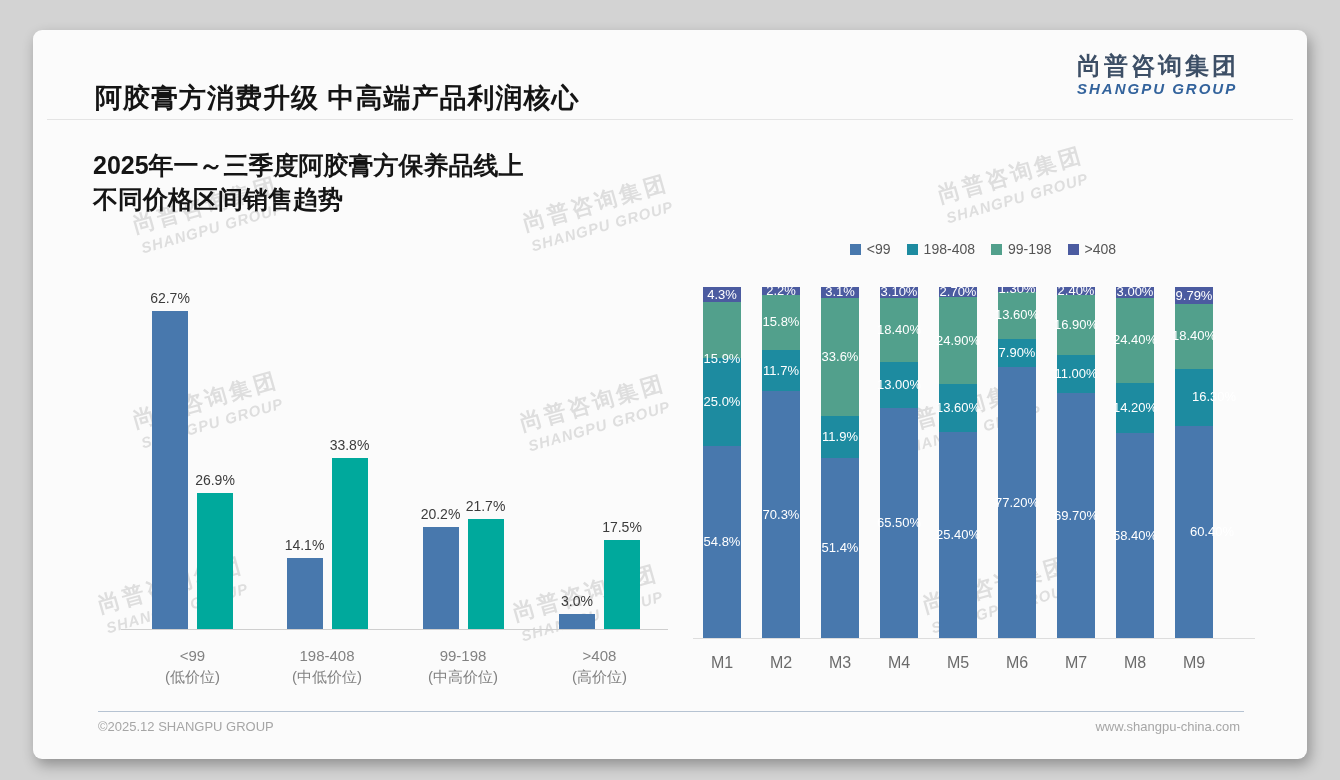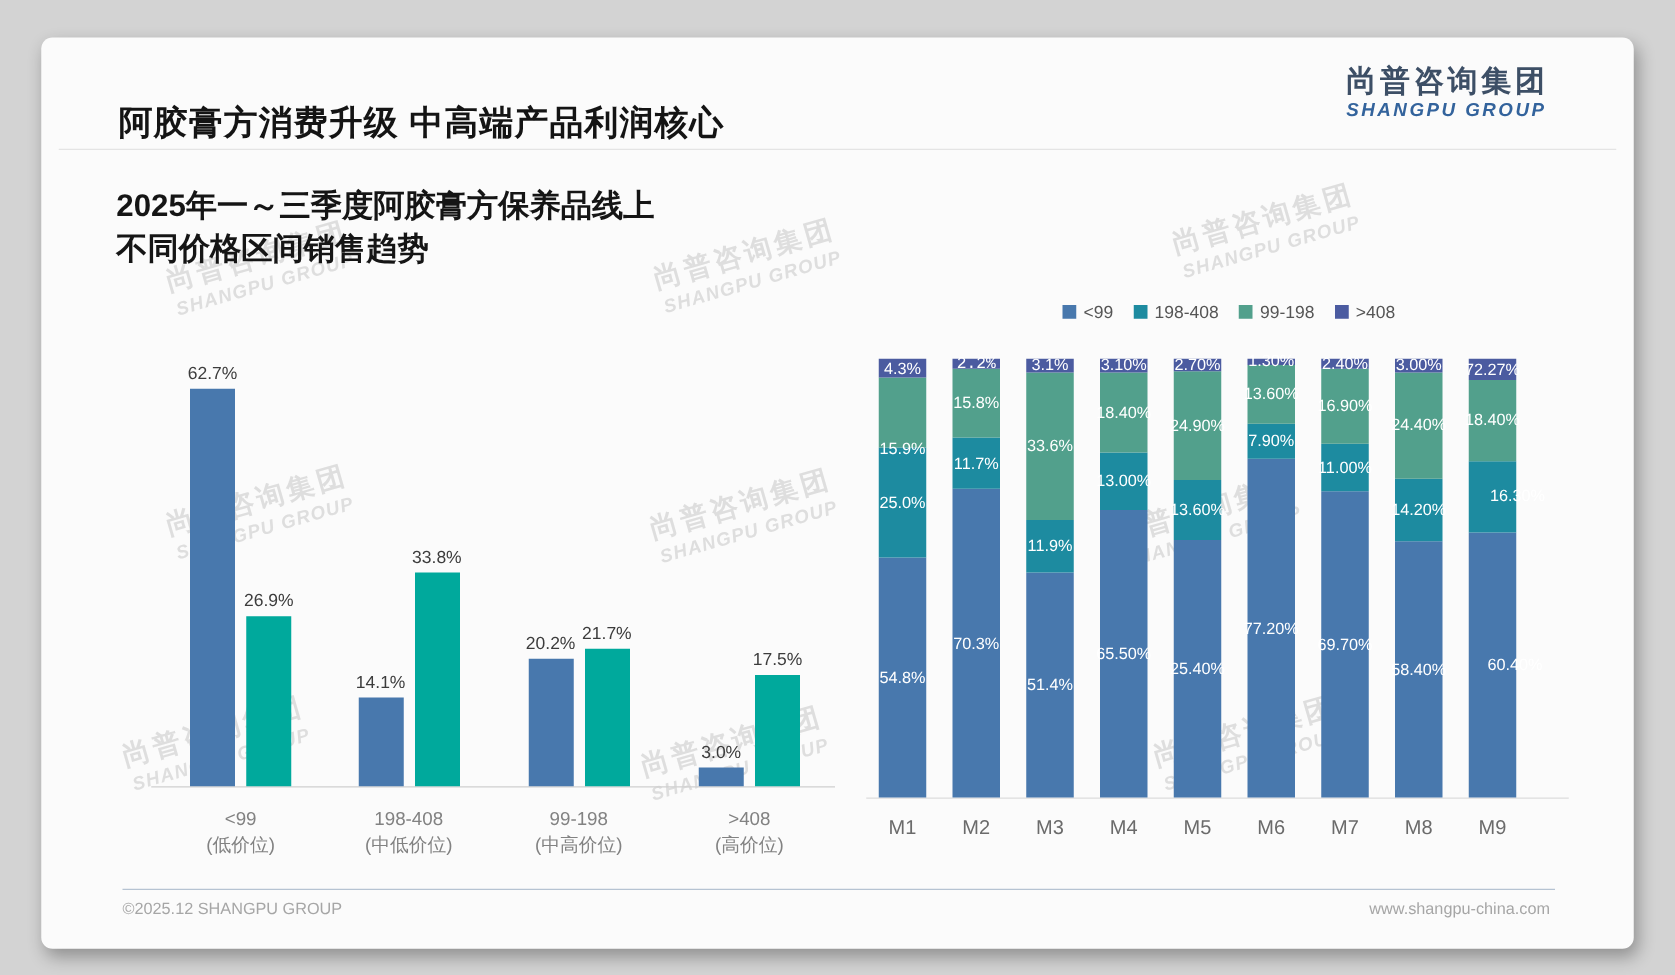--- a/index.html
+++ b/index.html
@@ -182,21 +182,21 @@
       <div class="bar" style="left: 670px; top: 257px; width: 38px; height: 15.093px; background: rgb(75, 91, 160);"></div>
       <div class="seg-label" style="left: 649px; top: 256.546px;">4.3%</div>
       <div class="m-label" style="left: 659px; top: 624px;">M1</div>
       <div class="bar" style="left: 729px; top: 361.247px; width: 38px; height: 246.753px; background: rgb(72, 120, 173);"></div>
       <div class="seg-label" style="left: 708px; top: 476.623px;">70.3%</div>
       <div class="bar" style="left: 729px; top: 320.18px; width: 38px; height: 41.067px; background: rgb(29, 139, 160);"></div>
       <div class="seg-label" style="left: 708px; top: 332.714px;">11.7%</div>
       <div class="bar" style="left: 729px; top: 264.722px; width: 38px; height: 55.458px; background: rgb(82, 160, 140);"></div>
       <div class="seg-label" style="left: 708px; top: 284.451px;">15.8%</div>
       <div class="bar" style="left: 729px; top: 257px; width: 38px; height: 7.722px; background: rgb(75, 91, 160);"></div>
-      <div class="seg-label" style="left: 708px; top: 252.861px; font-family: Liberation Mono, monospace;">2.2%</div>
+      <div class="seg-label" style="left: 708px; top: 252.861px;">2.2%</div>
       <div class="m-label" style="left: 718px; top: 624px;">M2</div>
       <div class="bar" style="left: 788px; top: 427.586px; width: 38px; height: 180.414px; background: rgb(72, 120, 173);"></div>
       <div class="seg-label" style="left: 767px; top: 509.793px;">51.4%</div>
       <div class="bar" style="left: 788px; top: 385.817px; width: 38px; height: 41.769px; background: rgb(29, 139, 160);"></div>
       <div class="seg-label" style="left: 767px; top: 398.702px;">11.9%</div>
       <div class="bar" style="left: 788px; top: 267.881px; width: 38px; height: 117.936px; background: rgb(82, 160, 140);"></div>
       <div class="seg-label" style="left: 767px; top: 318.849px;">33.6%</div>
       <div class="bar" style="left: 788px; top: 257px; width: 38px; height: 10.881px; background: rgb(75, 91, 160);"></div>
       <div class="seg-label" style="left: 767px; top: 254.44px;">3.1%</div>
       <div class="m-label" style="left: 777px; top: 624px;">M3</div>
@@ -245,21 +245,21 @@
       <div class="bar" style="left: 1083px; top: 257px; width: 38px; height: 10.53px; background: rgb(75, 91, 160);"></div>
       <div class="seg-label" style="left: 1062px; top: 254.265px;">3.00%</div>
       <div class="m-label" style="left: 1072px; top: 624px;">M8</div>
       <div class="bar" style="left: 1142px; top: 395.996px; width: 38px; height: 212.004px; background: rgb(72, 120, 173);"></div>
       <div class="seg-label" style="left: 1121px; top: 493.998px; text-align: right;">60.40%</div>
       <div class="bar" style="left: 1142px; top: 338.783px; width: 38px; height: 57.213px; background: rgb(29, 139, 160);"></div>
       <div class="seg-label" style="left: 1121px; top: 359.389px; margin-left: 20px;">16.30%</div>
       <div class="bar" style="left: 1142px; top: 274.199px; width: 38px; height: 64.584px; background: rgb(82, 160, 140);"></div>
       <div class="seg-label" style="left: 1121px; top: 298.491px;">18.40%</div>
       <div class="bar" style="left: 1142px; top: 257px; width: 38px; height: 17.199px; background: rgb(75, 91, 160);"></div>
-      <div class="seg-label" style="left: 1121px; top: 257.599px;">72.27%</div>
+      <div class="seg-label" style="left: 1121px; top: 257.599px;">9.79%</div>
       <div class="m-label" style="left: 1131px; top: 624px;">M9</div>
     </div>
 
   <div class="footer-divider"></div>
   <div class="footer-left">©2025.12 SHANGPU GROUP</div>
   <div class="footer-right">www.shangpu-china.com</div>
 
 </div>
 
 </body></html>

